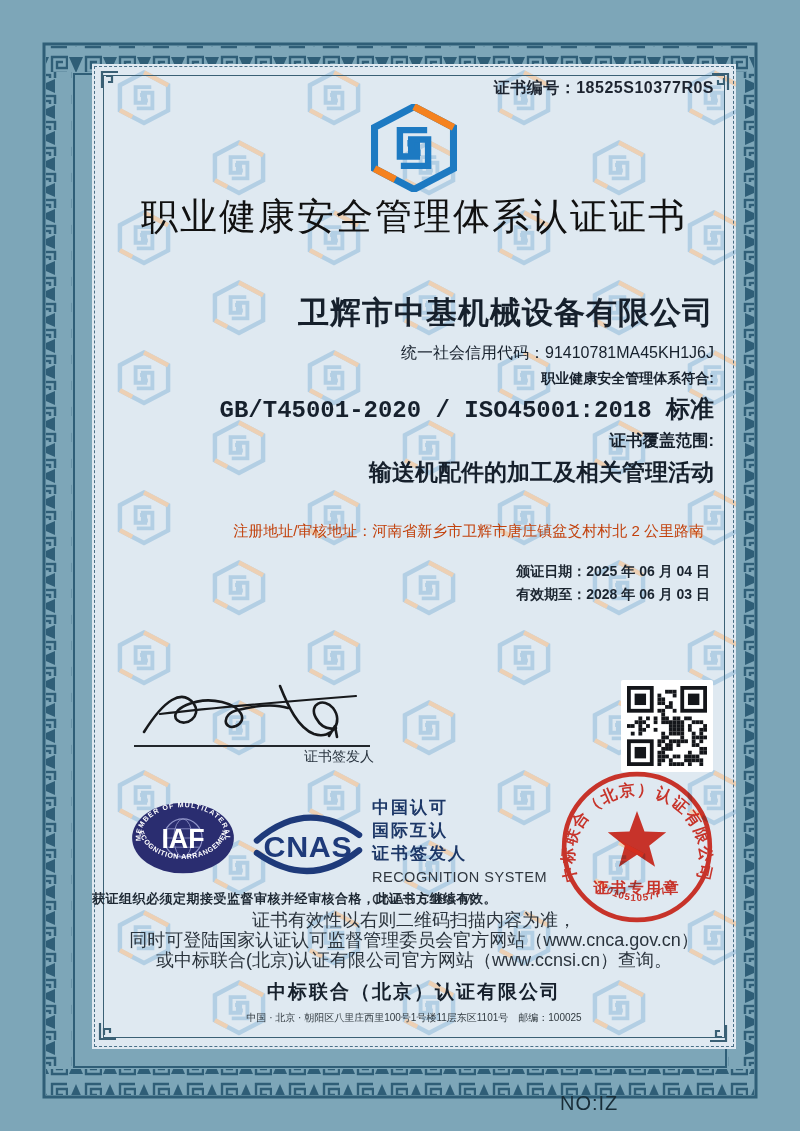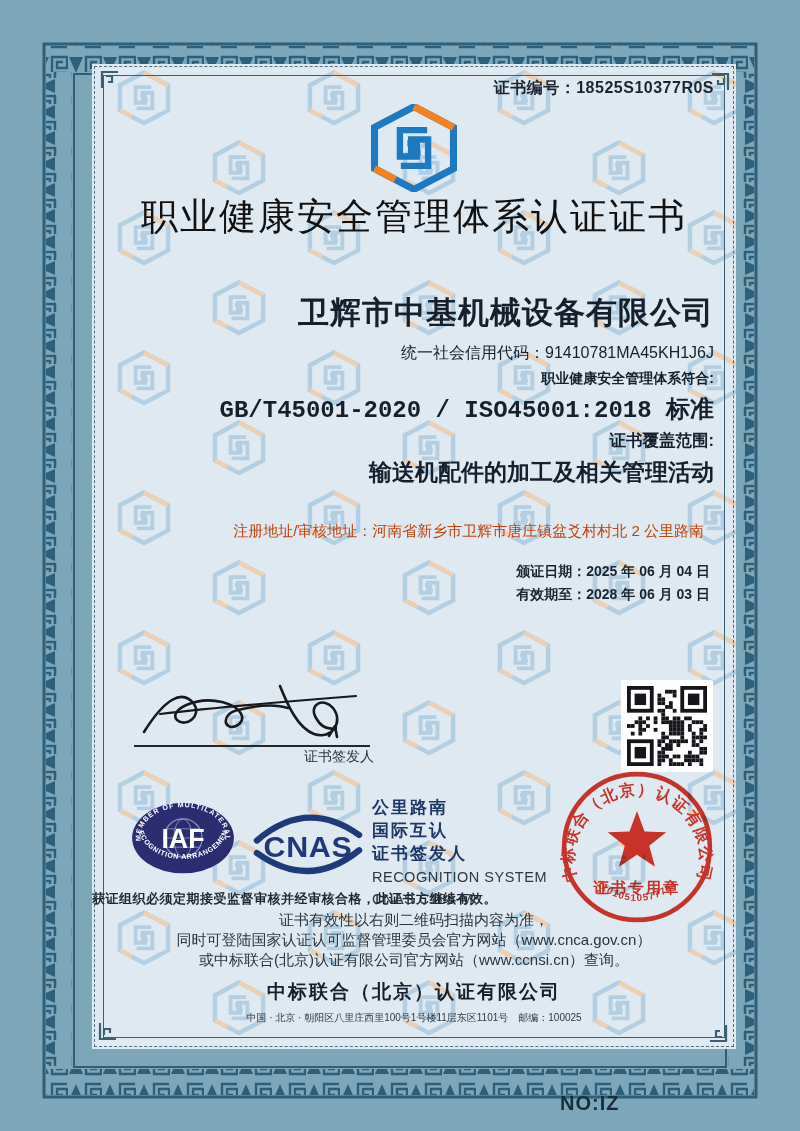--- a/index.html
+++ b/index.html
@@ -32,24 +32,24 @@
   .sig-label{position:absolute;left:38px;top:684px;width:244px;text-align:right;font-size:14px;color:#2a3540;}
   .qr-box{position:absolute;left:529px;top:616px;width:80px;height:80px;background:#fff;padding:6px;border-radius:2px;}
   .iaf{position:absolute;left:38px;top:734px;}
   .cnas{position:absolute;left:160px;top:742px;}
   .acc-text{position:absolute;left:280px;top:732px;color:#1c3767;}
   .acc-text .zh{font-size:17px;font-weight:bold;line-height:23px;letter-spacing:2px;}
   .acc-text .en{font-size:14.5px;color:#30373f;line-height:19px;margin-top:3px;letter-spacing:.5px;}
   .seal{position:absolute;left:466px;top:704px;mix-blend-mode:multiply;opacity:.93;}
   .note{position:absolute;left:0;top:826px;width:100%;font-size:13px;font-weight:bold;color:#1d2833;letter-spacing:.5px;}
   .footer{position:absolute;left:0;top:846px;width:100%;text-align:center;color:#2b343d;}
-  .footer .fl{font-size:15px;line-height:20px;}
+  .footer .fl{font-size:18px;line-height:20px;}
   .footer .org{font-size:19px;font-weight:800;color:#16202c;margin-top:9px;letter-spacing:2px;}
   .footer .org-addr{font-size:10px;margin-top:6px;color:#30393f;}
-  .serial{position:absolute;left:560px;top:1092px;font-size:20px;font-weight:700;color:#182d38;letter-spacing:1px;}
+  .serial{position:absolute;left:560px;top:1092px;font-size:20px;font-weight:400;color:#182d38;letter-spacing:1px;}
 </style>
 </head>
 <body>
 
 <div class="page">
 
   <svg class="frame-svg" width="800" height="1131">
     <defs>
       <pattern id="mh" width="34" height="26" patternUnits="userSpaceOnUse">
         <path d="M1,5 L15,5 L8,21 Z" fill="#2f5e77"></path>
@@ -303,21 +303,21 @@
       <text x="75" y="66" text-anchor="middle" font-size="38" font-weight="800" fill="#fff">IAF</text>
     </svg>
 
     <svg class="cnas" width="112" height="76" viewBox="0 0 160 110">
       <path d="M6,50 Q78,-12 154,42" fill="none" stroke="#1e3a7a" stroke-width="9" stroke-linecap="round"></path>
       <path d="M6,68 Q82,122 154,64" fill="none" stroke="#1e3a7a" stroke-width="9" stroke-linecap="round"></path>
       <text x="80" y="74" text-anchor="middle" font-size="44" font-weight="800" fill="#1e3a7a" letter-spacing="1">CNAS</text>
     </svg>
 
     <div class="acc-text">
-      <div class="zh">公里路南</div>
+      <div class="zh">中国认可</div>
       <div class="zh">国际互认</div>
       <div class="zh">证书签发人</div>
       <div class="en">RECOGNITION  SYSTEM</div>
       <div class="en">CNAS C185-M</div>
     </div>
 
     <svg class="seal" width="158" height="158" viewBox="0 0 154 154">
       <defs>
         <path id="seal-ring" d="M17,104 A62,62 0 1 1 137,104" fill="none"></path>
         <path id="seal-num" d="M25,96 A57,57 0 0 0 129,96" fill="none"></path>

